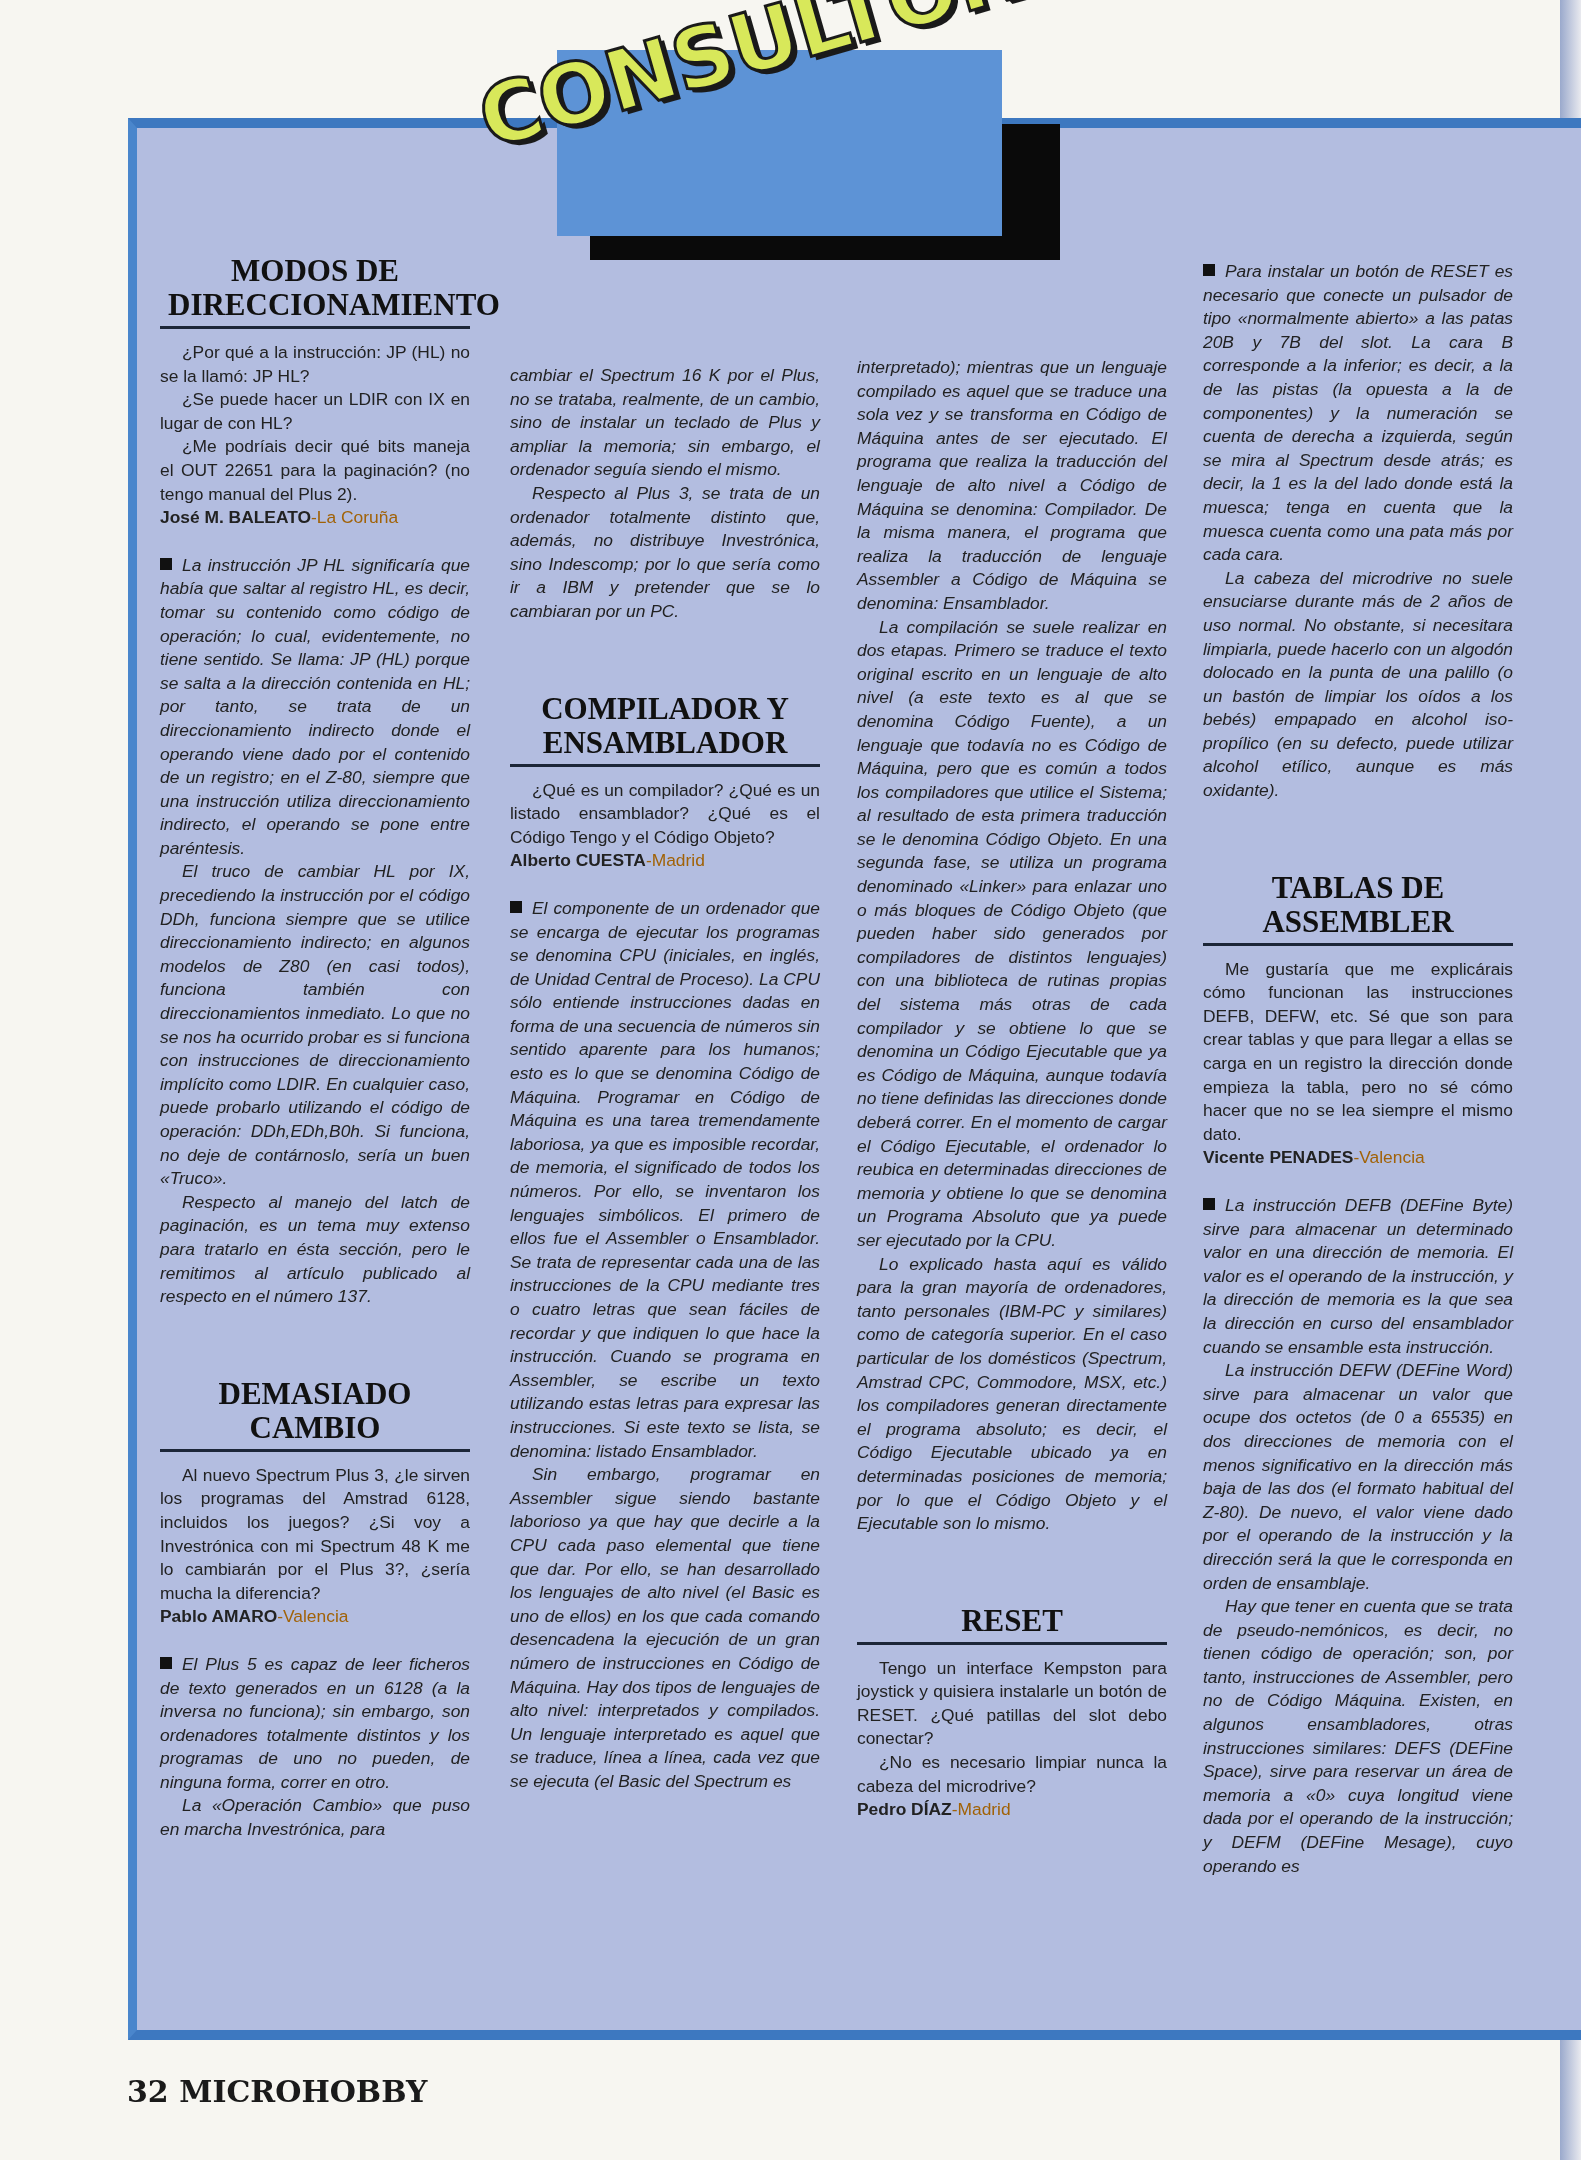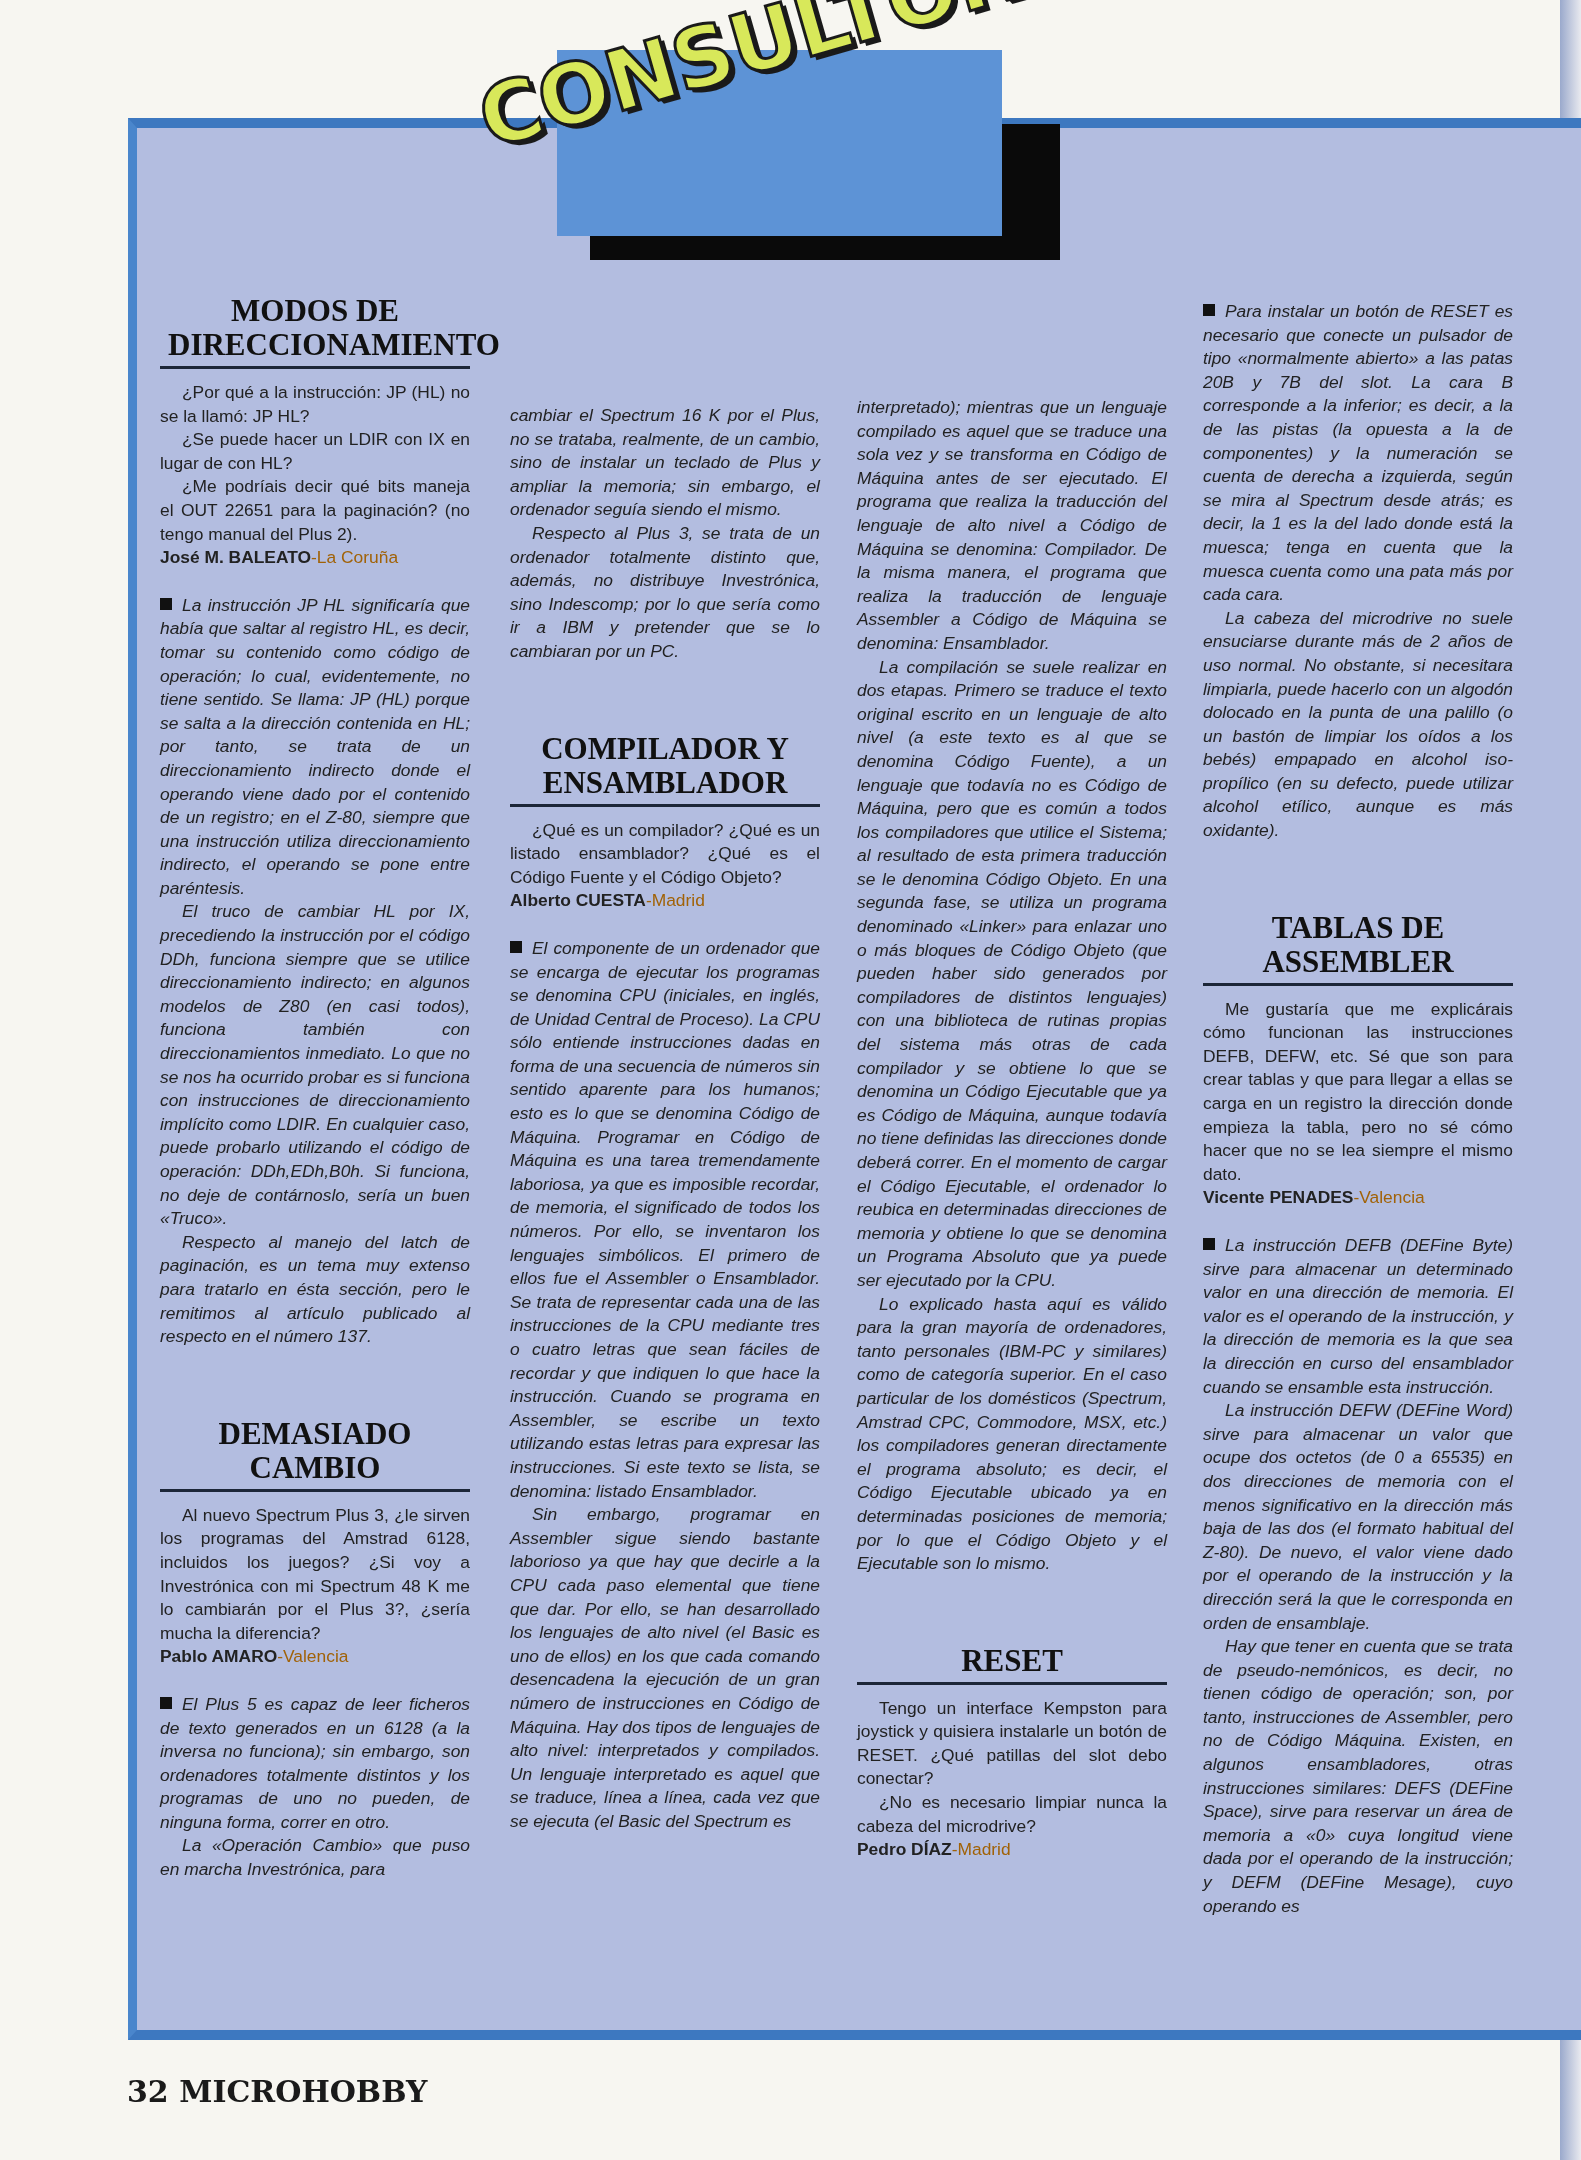--- a/index.html
+++ b/index.html
@@ -32,21 +32,21 @@
     text-shadow:4px 5px 0 #1a1a1a;
     transform:rotate(-16deg); transform-origin:left bottom;
     white-space:nowrap;
   }
   .right-strip {
     position:absolute; left:1560px; top:0; width:21px; height:2160px;
     background:linear-gradient(90deg,#9aa9cc,#e9eaef);
   }
   .col {
     position:absolute; width:310px;
-    font-size:17.4px; line-height:23.6px; color:#222;margin-top:40px;
+    font-size:17.4px; line-height:23.6px; color:#222;
   }
   .col p { margin:0; text-align:justify; }
   .q { font-style:normal; }
   .a { font-style:italic; }
   .ind { text-indent:22px; }
   .sig { text-align:right; font-weight:bold; margin:0; }
   .sig .city { font-weight:normal; color:#a16207; }
   .bullet {
     display:inline-block; width:12px; height:12px; background:#111;
     margin-right:10px; vertical-align:1px;
@@ -89,21 +89,21 @@
   <div class="gap"></div>
   <p class="a"><span class="bullet"></span><span>El Plus 5 es capaz de leer ficheros de texto generados en un 6128 (a la inversa no funciona); sin embargo, son ordenadores totalmente distintos y los programas de uno no pueden, de ninguna forma, correr en otro.</span></p>
   <p class="a ind">La «Operación Cambio» que puso en marcha Investrónica, para</p>
 </div>
 
 <div class="col" style="left:510px; top:364px;">
   <p class="a">cambiar el Spectrum 16 K por el Plus, no se trataba, realmente, de un cambio, sino de instalar un teclado de Plus y ampliar la memoria; sin embargo, el ordenador seguía siendo el mismo.</p>
   <p class="a ind">Respecto al Plus 3, se trata de un ordenador totalmente distinto que, además, no distribuye Investrónica, sino Indescomp; por lo que sería como ir a IBM y pretender que se lo cambiaran por un PC.</p>
   <div class="gap-lg"></div>
   <h2 class="heading">COMPILADOR Y ENSAMBLADOR</h2>
-  <p class="q ind">¿Qué es un compilador? ¿Qué es un listado ensamblador? ¿Qué es el Código Fuente y el Código Objeto?</p>
+  <p class="q ind">¿Qué es un compilador? ¿Qué es un listado ensamblador? ¿Qué es el Código Tengo y el Código Objeto?</p>
   <p class="sig"><span>Alberto CUESTA</span><span class="city">-Madrid</span></p>
   <div class="gap"></div>
   <p class="a"><span class="bullet"></span><span>El componente de un ordenador que se encarga de ejecutar los programas se denomina CPU (iniciales, en inglés, de Unidad Central de Proceso). La CPU sólo entiende instrucciones dadas en forma de una secuencia de números sin sentido aparente para los humanos; esto es lo que se denomina Código de Máquina. Programar en Código de Máquina es una tarea tremendamente laboriosa, ya que es imposible recordar, de memoria, el significado de todos los números. Por ello, se inventaron los lenguajes simbólicos. El primero de ellos fue el Assembler o Ensamblador. Se trata de representar cada una de las instrucciones de la CPU mediante tres o cuatro letras que sean fáciles de recordar y que indiquen lo que hace la instrucción. Cuando se programa en Assembler, se escribe un texto utilizando estas letras para expresar las instrucciones. Si este texto se lista, se denomina: listado Ensamblador.</span></p>
   <p class="a ind">Sin embargo, programar en Assembler sigue siendo bastante laborioso ya que hay que decirle a la CPU cada paso elemental que tiene que dar. Por ello, se han desarrollado los lenguajes de alto nivel (el Basic es uno de ellos) en los que cada comando desencadena la ejecución de un gran número de instrucciones en Código de Máquina. Hay dos tipos de lenguajes de alto nivel: interpretados y compilados. Un lenguaje interpretado es aquel que se traduce, línea a línea, cada vez que se ejecuta (el Basic del Spectrum es</p>
 </div>
 
 <div class="col" style="left:857px; top:356px;">
   <p class="a">interpretado); mientras que un lenguaje compilado es aquel que se traduce una sola vez y se transforma en Código de Máquina antes de ser ejecutado. El programa que realiza la traducción del lenguaje de alto nivel a Código de Máquina se denomina: Compilador. De la misma manera, el programa que realiza la traducción de lenguaje Assembler a Código de Máquina se denomina: Ensamblador.</p>
   <p class="a ind">La compilación se suele realizar en dos etapas. Primero se traduce el texto original escrito en un lenguaje de alto nivel (a este texto es al que se denomina Código Fuente), a un lenguaje que todavía no es Código de Máquina, pero que es común a todos los compiladores que utilice el Sistema; al resultado de esta primera traducción se le denomina Código Objeto. En una segunda fase, se utiliza un programa denominado «Linker» para enlazar uno o más bloques de Código Objeto (que pueden haber sido generados por compiladores de distintos lenguajes) con una biblioteca de rutinas propias del sistema más otras de cada compilador y se obtiene lo que se denomina un Código Ejecutable que ya es Código de Máquina, aunque todavía no tiene definidas las direcciones donde deberá correr. En el momento de cargar el Código Ejecutable, el ordenador lo reubica en determinadas direcciones de memoria y obtiene lo que se denomina un Programa Absoluto que ya puede ser ejecutado por la CPU.</p>
   <p class="a ind">Lo explicado hasta aquí es válido para la gran mayoría de ordenadores, tanto personales (IBM-PC y similares) como de categoría superior. En el caso particular de los domésticos (Spectrum, Amstrad CPC, Commodore, MSX, etc.) los compiladores generan directamente el programa absoluto; es decir, el Código Ejecutable ubicado ya en determinadas posiciones de memoria; por lo que el Código Objeto y el Ejecutable son lo mismo.</p>

